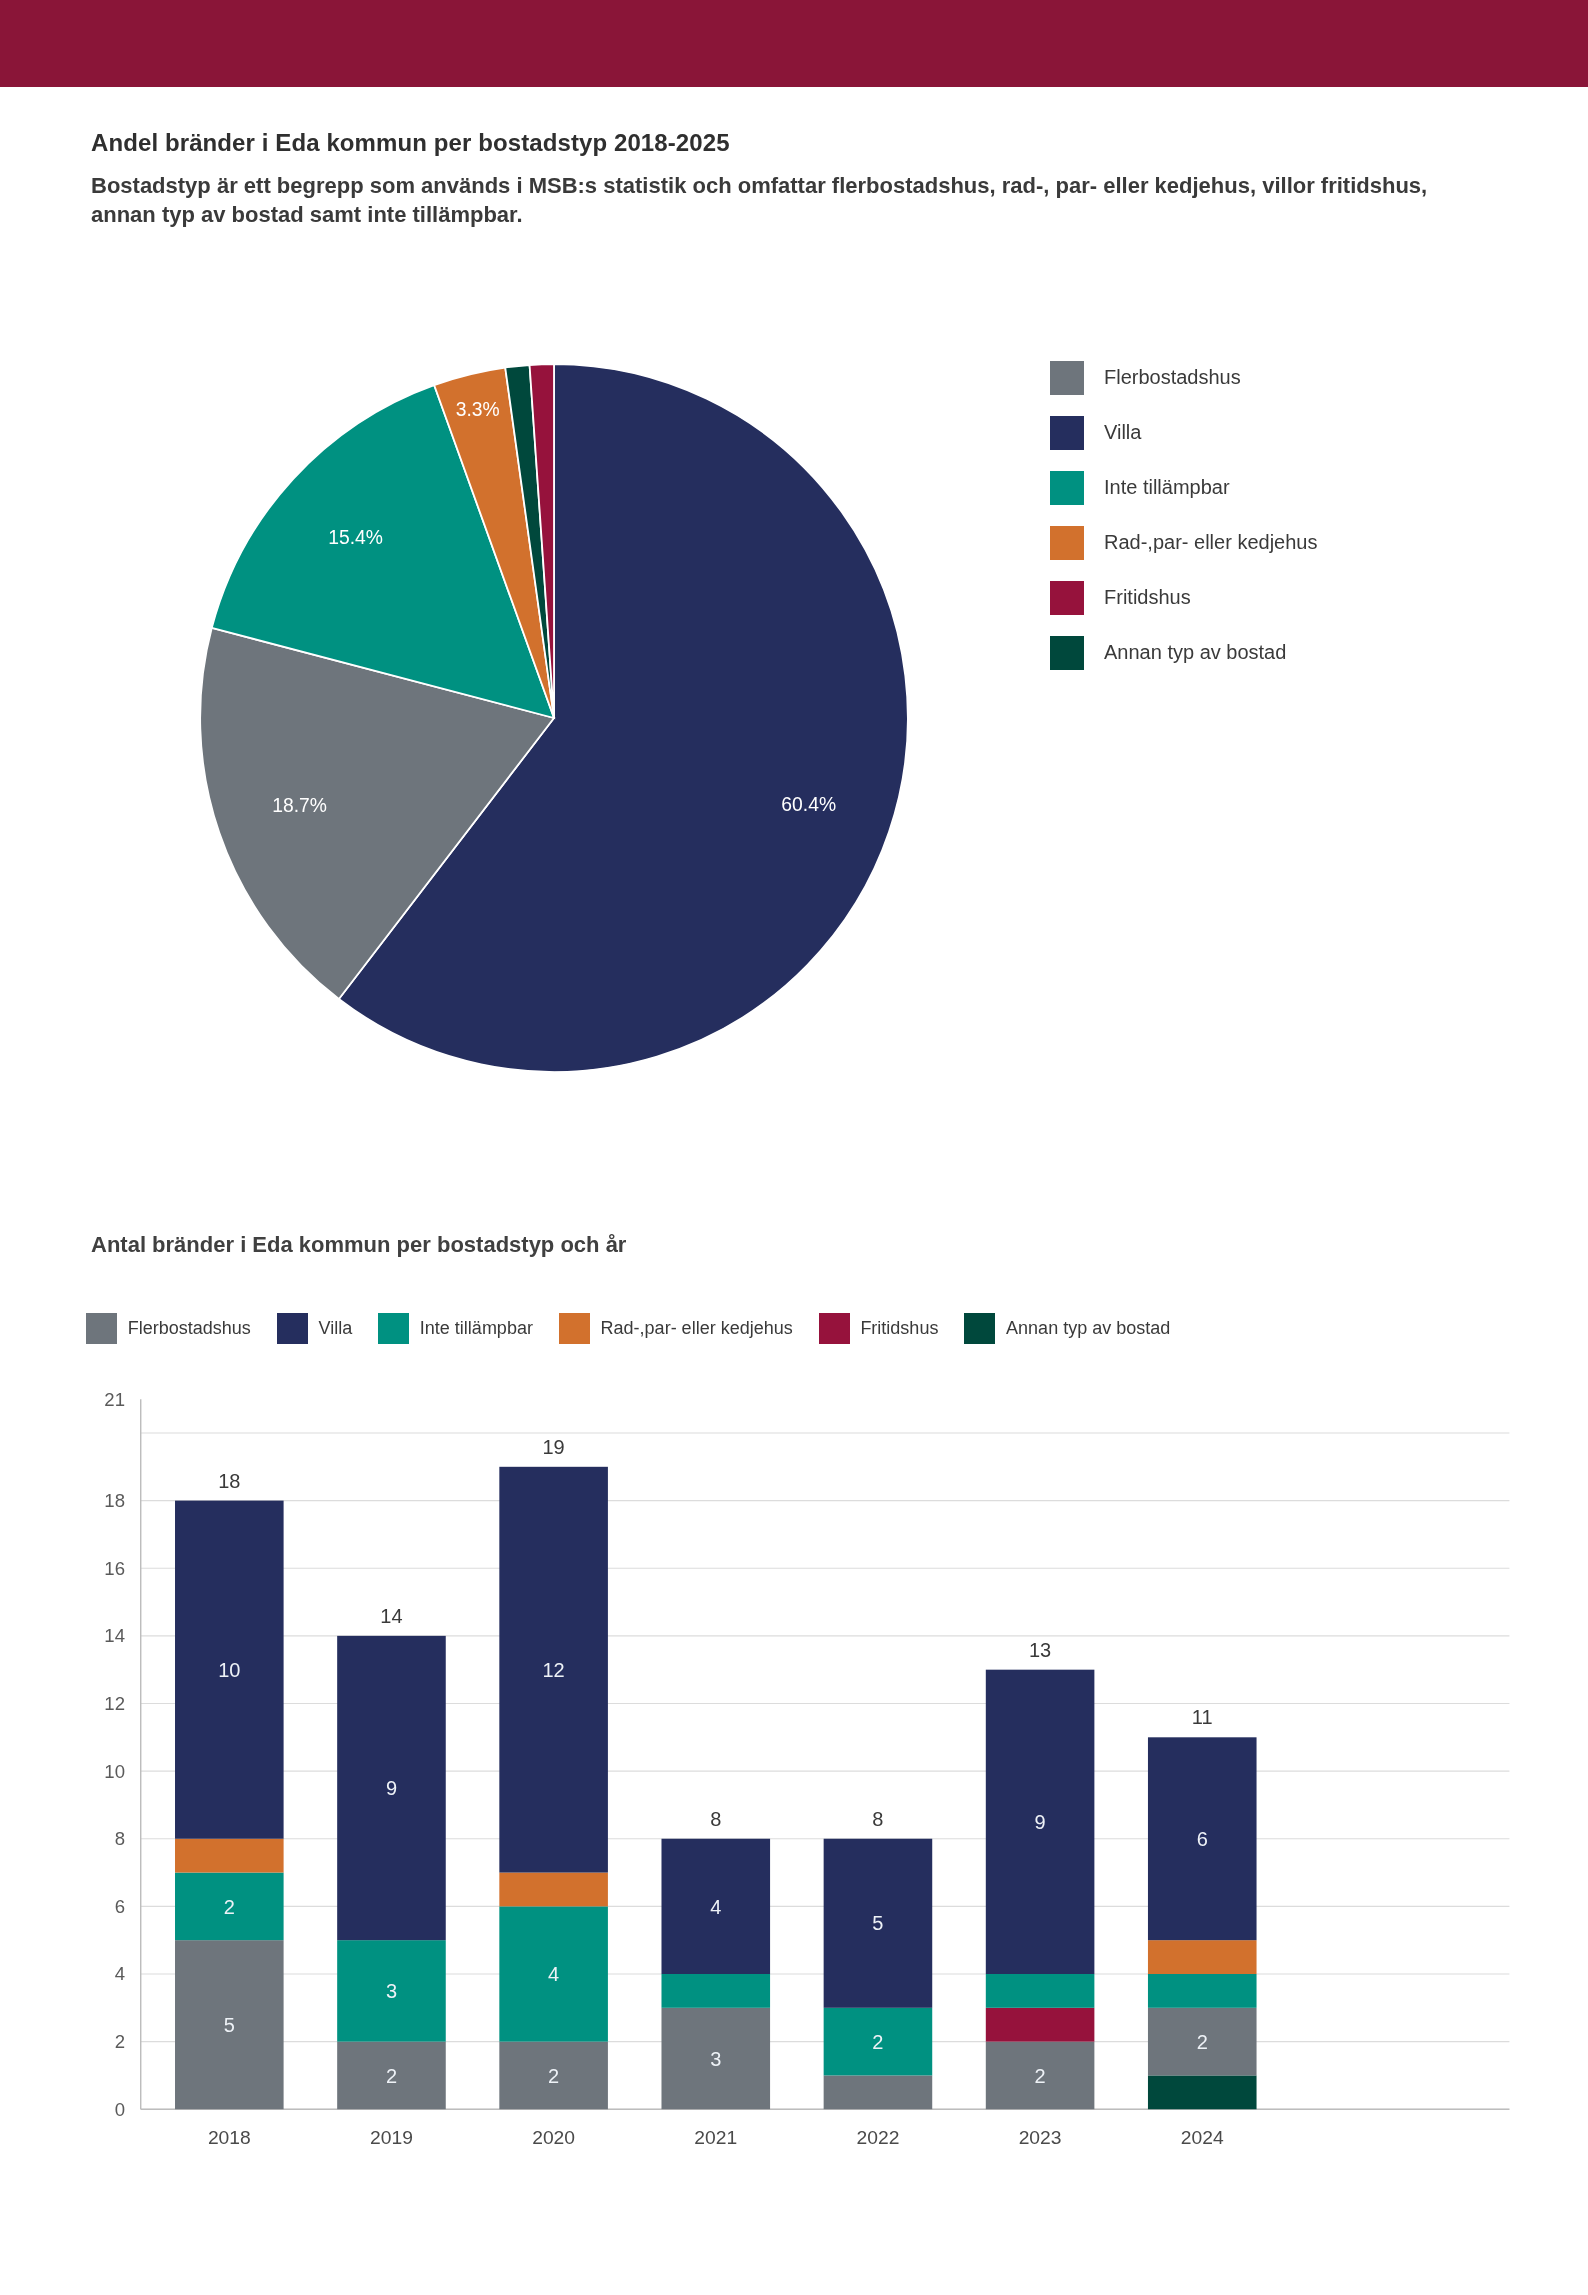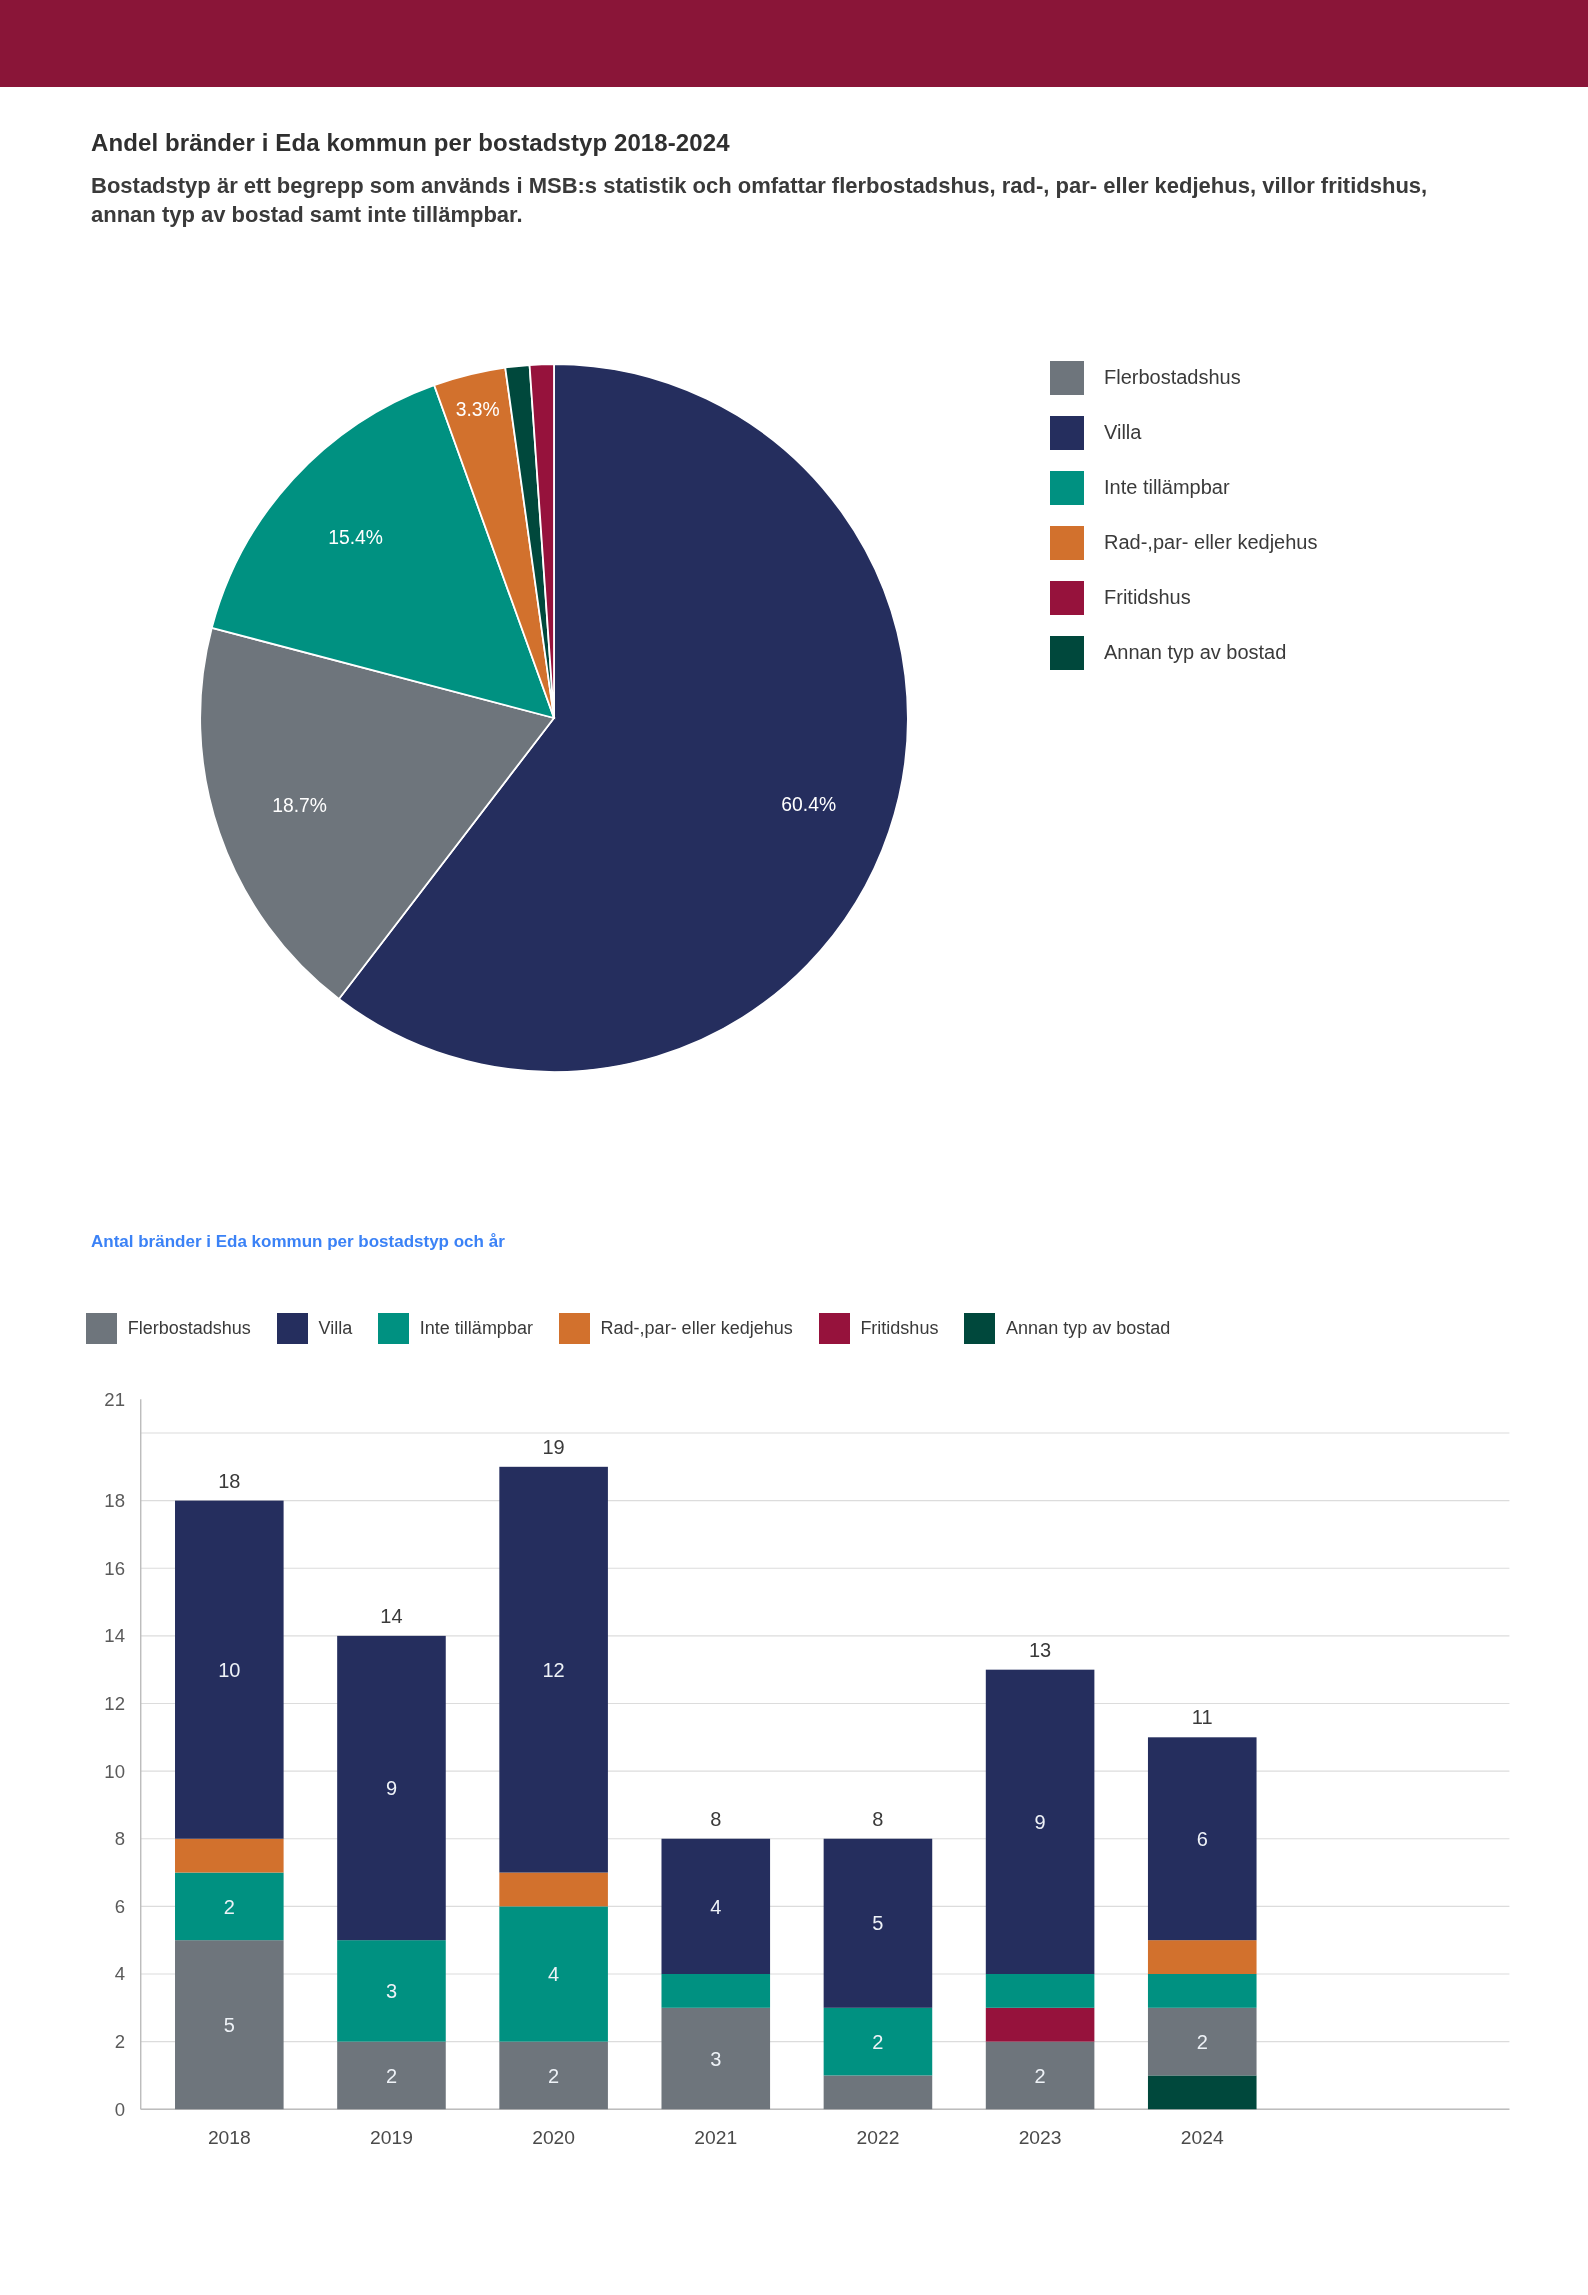--- a/index.html
+++ b/index.html
@@ -34,42 +34,42 @@
 
   
   #pie-legend { position:absolute; left:1050px; top:14.3px; }
   .plegend-row { display:flex; align-items:center; height:55px; }
   .plegend-sw  { width:34px; height:34px; flex:0 0 auto; }
   .plegend-lb  { margin-left:20px; font-size:20px; color:#3a3a3a; white-space:nowrap; }
 
   
   #bar-title {
     position:absolute; left:91px; top:1232px;
-    font-size:17px; font-weight:700; color:#3b82f6;
+    font-size:22px; font-weight:700; color:#404040;
   }
   #bar-legend { position:absolute; left:86px; top:1313px; display:flex; align-items:center; }
   .blegend-item { display:flex; align-items:center; margin-right:26px; }
   .blegend-sw   { width:31px; height:31px; flex:0 0 auto; }
   .blegend-lb   { margin-left:10.7px; font-size:18px; color:#3a3a3a; white-space:nowrap; }
 
   #bar-chart { position:absolute; left:0px; top:1379px; width:1588px; height:829px; }
   #bar-svg   { position:absolute; left:0; top:0; }
   .tick-lb   { font-family:"Liberation Sans",sans-serif; font-size:26px; fill:#5a5a5a; text-anchor:end; }
   .xtick-lb  { font-family:"Liberation Sans",sans-serif; font-size:27px; fill:#4a4a4a; text-anchor:middle; }
   .total-lb  { font-family:"Liberation Sans",sans-serif; font-size:28px; fill:#3a3a3a; text-anchor:middle; }
   .seg-lb    { font-family:"Liberation Sans",sans-serif; font-size:28px; fill:#eef2f7; text-anchor:middle; }
   .gridline  { stroke:#dcdcdc; stroke-width:1.5; }
   .axisline  { stroke:#bdbdbd; stroke-width:2; }
 </style>
 </head>
 <body>
 
 <div id="banner" style="background: rgb(138, 21, 56);"></div>
 
-<div id="page-title">Andel bränder i Eda kommun per bostadstyp 2018-2024</div>
+<div id="page-title">Andel bränder i Eda kommun per bostadstyp 2018-2025</div>
 <div id="page-desc">Bostadstyp är ett begrepp som används i MSB:s statistik och omfattar flerbostadshus, rad-, par- eller kedjehus, villor fritidshus, annan typ av bostad samt inte tillämpbar.</div>
 
 <div id="pie-block">
   <svg id="pie-svg" width="722" height="722" viewBox="0 0 1010 1010">
       <path d="M 505 505 L 505.00000000000006 10 A 495 495 0 1 1 204.0745026411701 898.0252473306782 Z" fill="#252E5E" stroke="#ffffff" stroke-width="2.5"></path>
       <text x="861.2983823390227" y="635.7389860094722" class="pie-pct" text-anchor="middle">60.4%</text>
       <path d="M 505 505 L 204.0745026411701 898.0252473306782 A 495 495 0 0 1 26.33426355759474 378.88849078672547 Z" fill="#6E757C" stroke="#ffffff" stroke-width="2.5"></path>
       <text x="149.0826880090774" y="636.8577327261437" class="pie-pct" text-anchor="middle">18.7%</text>
       <path d="M 505 505 L 26.33426355759474 378.88849078672547 A 495 495 0 0 1 337.32472947858116 39.26401936765825 Z" fill="#009181" stroke="#ffffff" stroke-width="2.5"></path>
       <text x="227.54756524985504" y="260.9397975848705" class="pie-pct" text-anchor="middle">15.4%</text>

